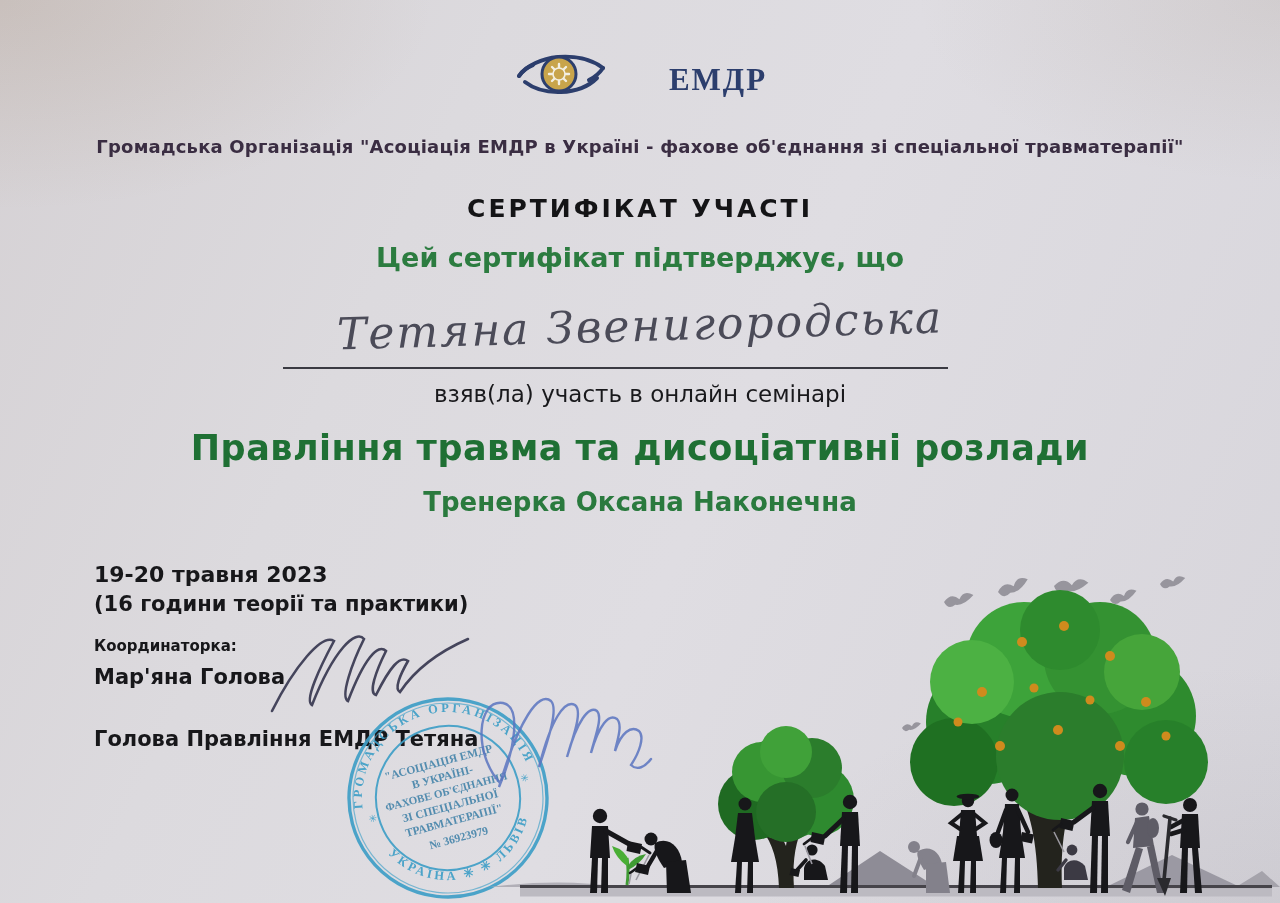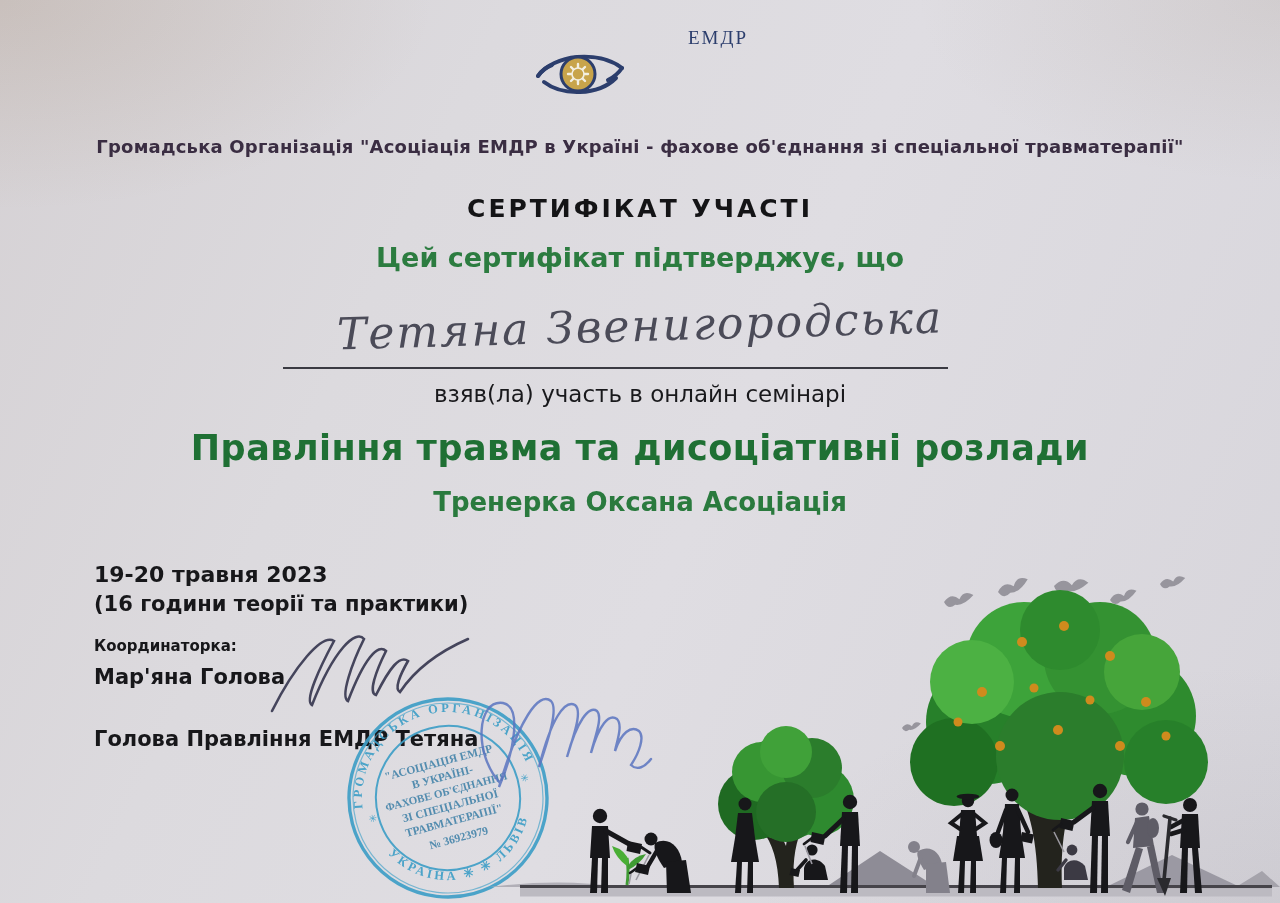--- a/index.html
+++ b/index.html
@@ -12,21 +12,21 @@
       radial-gradient(700px 320px at 100% 100%, rgba(120,118,128,.10), transparent 75%),
       linear-gradient(115deg,#d5d1d4 0%,#dcdade 30%,#dfdde2 55%,#d7d5db 100%);
   }
   .abs{position:absolute;}
   .center-line{left:0;width:100%;text-align:center;}
 
   
   .logo-row{top:28px;left:0;width:100%;display:flex;justify-content:center;align-items:flex-start;gap:8px;}
   .logo-eye{margin-top:14px;}
   .logo-text{color:#2c3e6d;font-family:"Liberation Serif","DejaVu Serif",serif;line-height:1;}
-  .logo-emdr{display:block;font-size:19px;font-weight:normal;letter-spacing:2px;margin-left:52px;}
+  .logo-emdr{display:block;font-size:31px;font-weight:bold;letter-spacing:2px;margin-left:52px;margin-top:36px;}
   .logo-ukraine{display:block;font-size:40px;font-weight:bold;margin-top:-6px;}
   .logo-ukraine .big-u{font-size:62px;font-weight:bold;line-height:0;vertical-align:-8px;}
 
   .org-line{top:136px;font-size:18px;font-weight:bold;color:#3a2d42;letter-spacing:.2px;}
   .heading{top:194px;font-size:25px;font-weight:bold;color:#141416;letter-spacing:3px;}
   .confirm{top:242px;font-size:27px;font-weight:bold;color:#2c7c40;}
 
   .name-script{
     top:300px;font-family:"DejaVu Serif","Liberation Serif",serif;font-style:italic;
     font-size:44px;color:#4b4b58;transform:rotate(-1.6deg);letter-spacing:2px;font-weight:400;
@@ -76,21 +76,21 @@
 
   <div class="abs center-line org-line">Громадська Організація "Асоціація ЕМДР в Україні - фахове об'єднання зі спеціальної травматерапії"</div>
   <div class="abs center-line heading">СЕРТИФІКАТ УЧАСТІ</div>
   <div class="abs center-line confirm">Цей сертифікат підтверджує, що</div>
 
   <div class="abs center-line name-script">Тетяна Звенигородська</div>
   <div class="abs name-rule"></div>
 
   <div class="abs center-line participation">взяв(ла) участь в онлайн семінарі</div>
   <div class="abs center-line course-title">Правління травма та дисоціативні розлади</div>
-  <div class="abs center-line trainer">Тренерка Оксана Асоціація</div>
+  <div class="abs center-line trainer">Тренерка Оксана Наконечна</div>
 
   <div class="abs left-col dates">19-20 травня 2023</div>
   <div class="abs left-col hours">(16 години теорії та практики)</div>
   <div class="abs left-col coord-label">Координаторка:</div>
   <div class="abs left-col coord-name">Мар'яна Голова</div>
   <div class="abs left-col head-label">Голова Правління ЕМДР Тетяна</div>
 
   <svg class="abs sig" style="left:260px;top:615px;" width="220" height="110" viewBox="0 0 220 110">
     <path d="M12 96 C34 52 62 18 74 26 C60 52 44 86 52 90 C74 34 96 14 104 24 C92 48 80 82 88 86 C104 44 118 28 126 36 C116 56 108 78 116 80 C130 52 140 40 148 46 C140 60 134 74 140 77 C154 56 176 38 208 24" fill="none" stroke="#45455c" stroke-width="2.6" stroke-linecap="round"></path>
   </svg>

